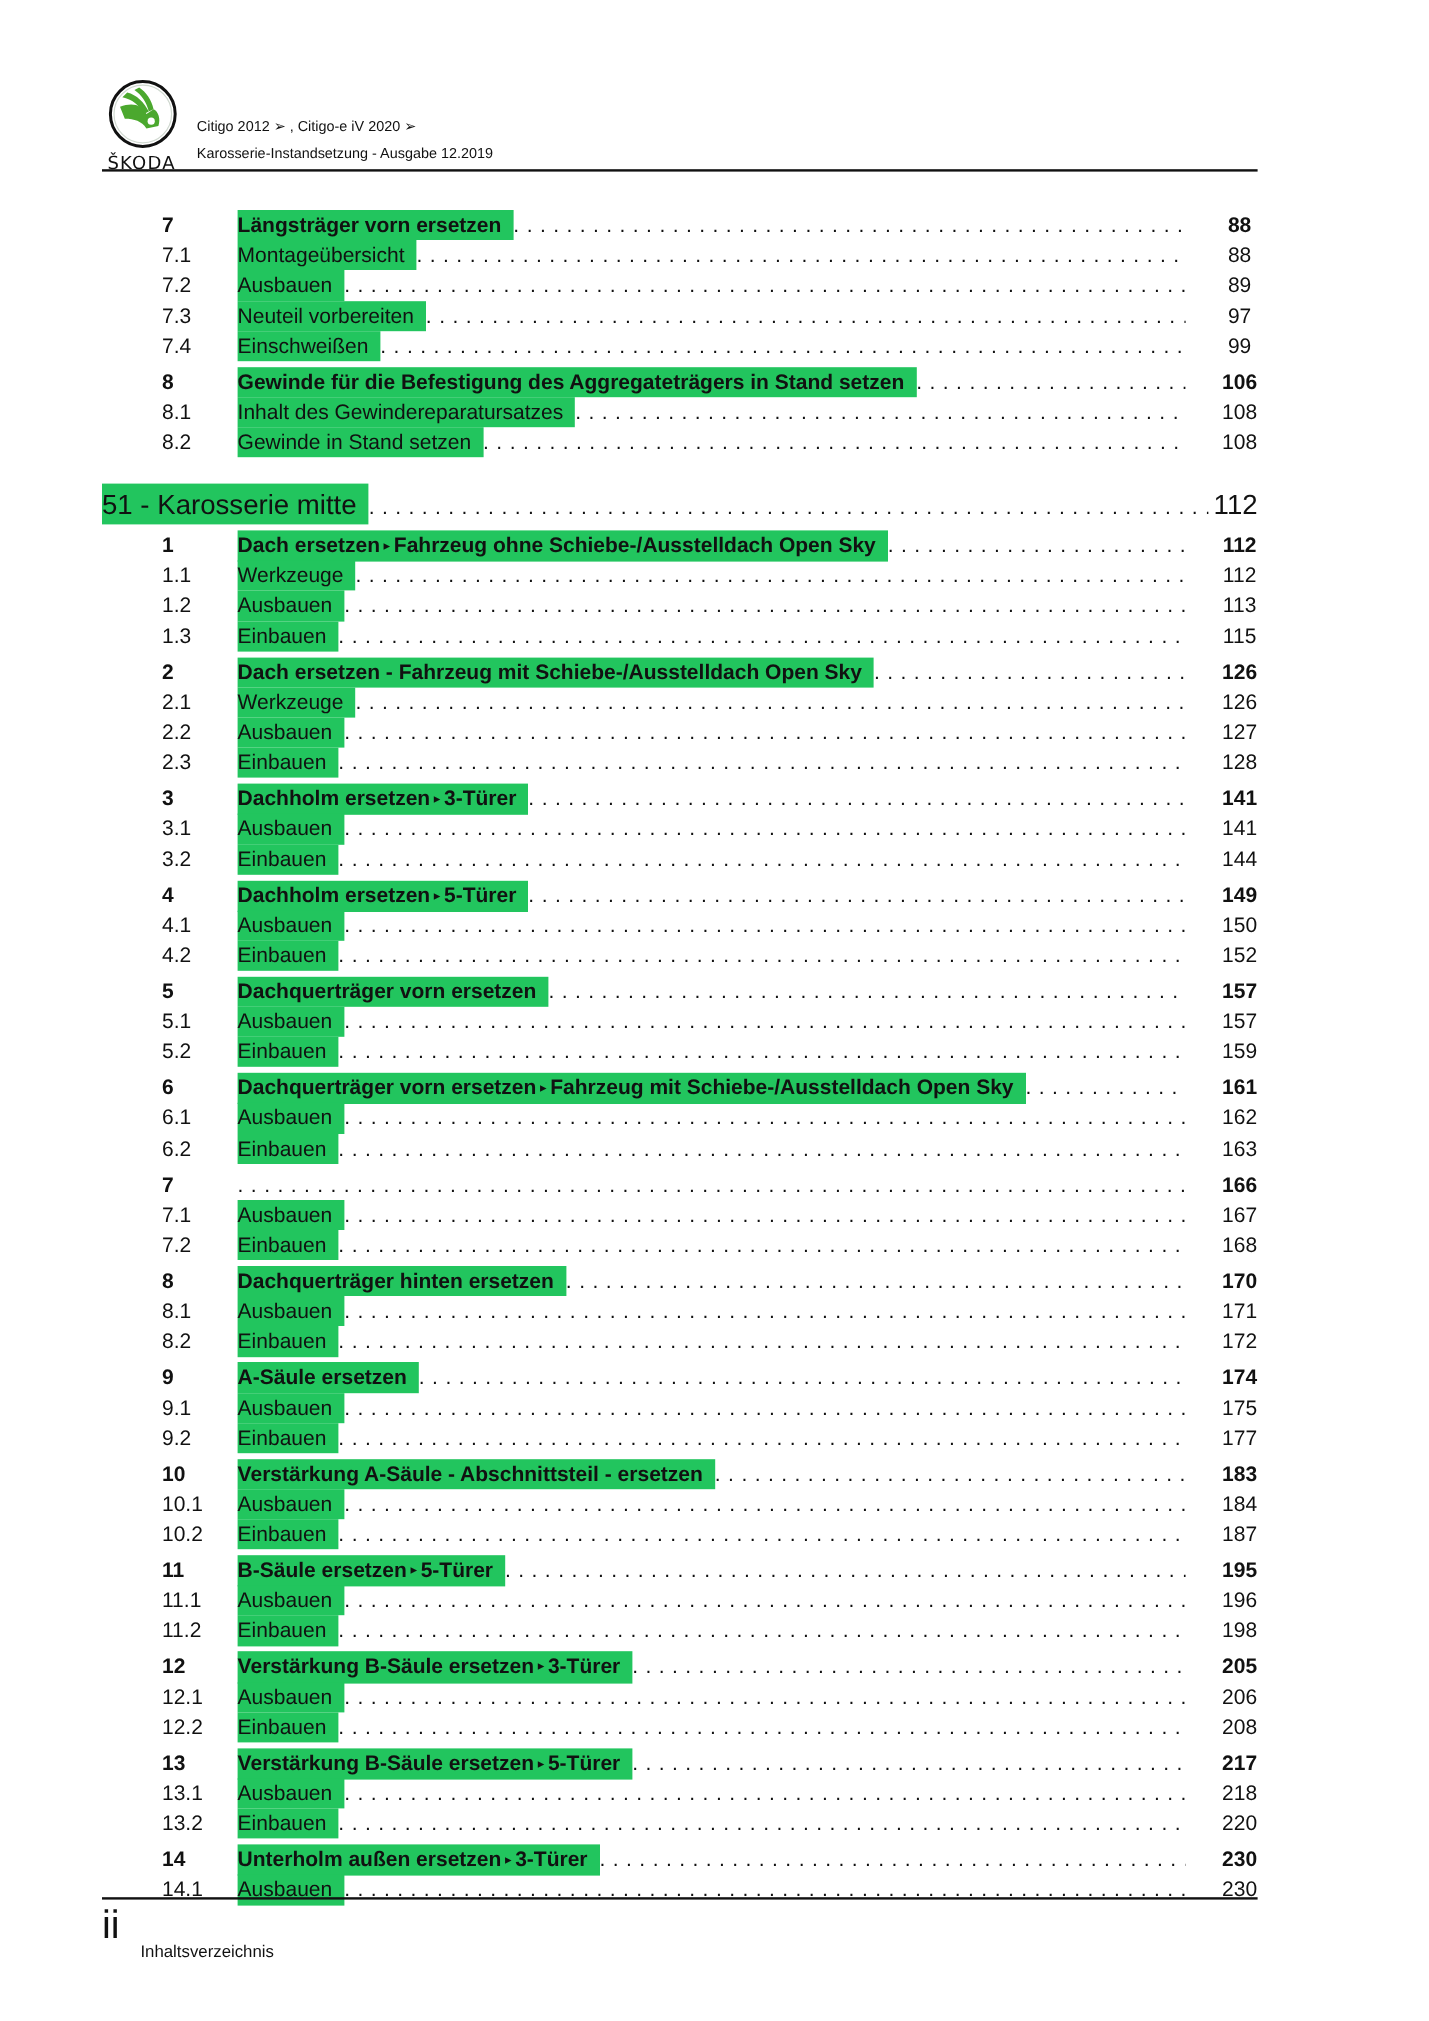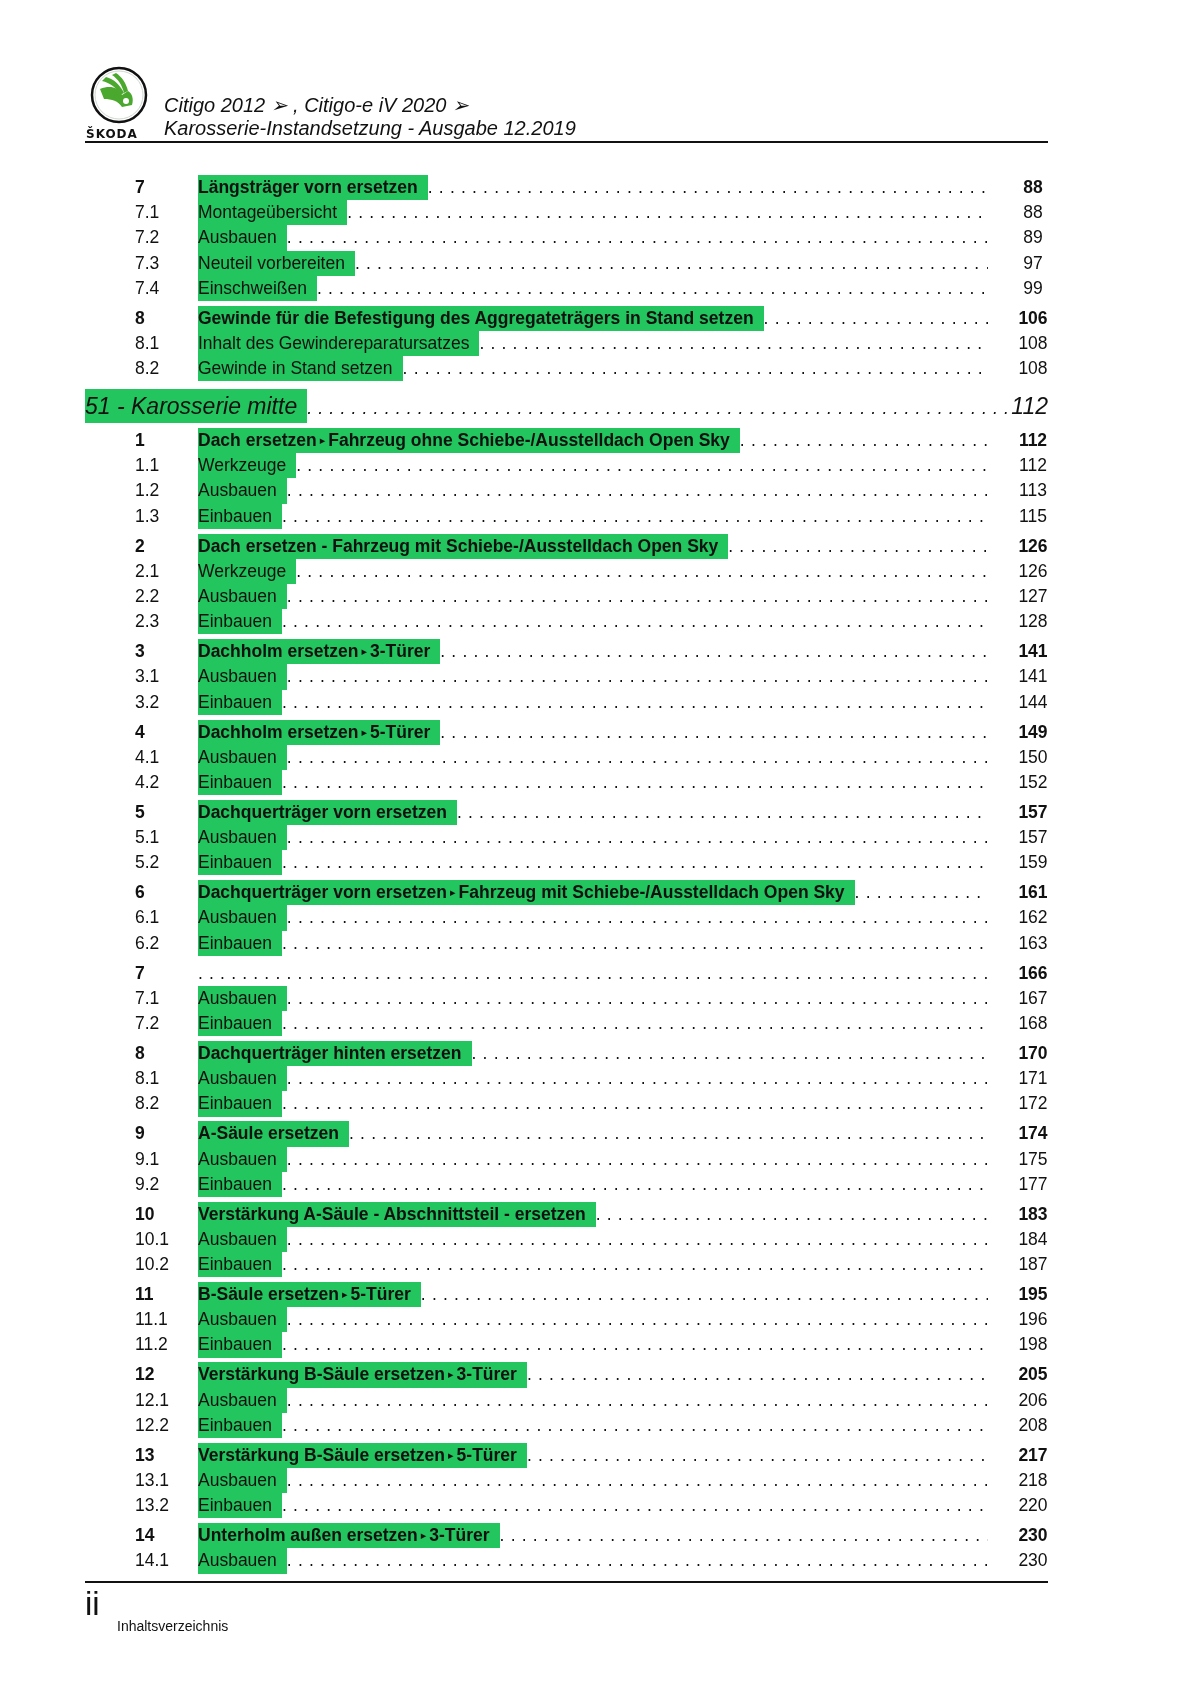--- a/index.html
+++ b/index.html
@@ -1,34 +1,34 @@
 <!DOCTYPE html>
 <html><head>
 <meta charset="utf-8">
 <style>
   html, body { margin: 0; padding: 0; background: #ffffff; }
   body { width: 1191px; height: 1684px; position: relative; overflow: hidden;
          font-family: "Liberation Sans", sans-serif; color: #111; }
   .logo { position: absolute; left: 88px; top: 65px; width: 62px; height: 80px; }
   .logo svg { display: block; }
-  .brand { position: absolute; left: 86px; top: 127px; width: 64px; 
-           font-family: "DejaVu Sans", sans-serif; font-weight: bold; font-size: 12px;
+  .brand { position: absolute; left: 86px; top: 127px; width: 64px; text-align: center;
+           font-family: "DejaVu Sans", sans-serif; font-weight: normal; font-size: 15px;
            letter-spacing: 1px; color: #111; }
-  .hdr1, .hdr2 { position: absolute; left: 164px; font-size: 20px; line-height: 22px; white-space: nowrap; font-style: italic; }
+  .hdr1, .hdr2 { position: absolute; left: 164px; font-size: 12px; line-height: 22px; white-space: nowrap; }
   .hdr1 { top: 94px; }
   .hdr2 { top: 117px; }
   .rule { position: absolute; left: 85px; width: 963px; height: 2px; background: #111; }
   .rule.top { top: 141px; }
   .rule.bottom { top: 1581px; }
 
   .toc { position: absolute; left: 85px; top: 175px; width: 963px; }
   .row { position: relative; height: 25.2px; line-height: 25.2px; font-size: 17.5px; white-space: nowrap; }
   .row.main { margin-top: 4.8px; font-weight: bold; }
   .row.first { margin-top: 0; }
-  .row.chapter { height: 34px; line-height: 34px; font-size: 23px; margin-top: 8px; margin-bottom: 3px; font-weight: normal; font-style: italic; }
+  .row.chapter { height: 34px; line-height: 34px; font-size: 23px; margin-top: 22px; margin-bottom: 3px; font-weight: normal; }
   .num { position: absolute; left: 50px; }
   .ttl { position: absolute; left: 113px; right: 0; display: flex; align-items: baseline; }
   .chapter .ttl { left: 0; }
   .ttl .t { flex: 0 0 auto; padding-right: 10px; background: #22c55e; }
   .ttl .leader { flex: 1 1 auto; overflow: hidden; font-weight: normal; letter-spacing: 6.2px; color: #111;
                  margin-right: 30px; }
   .chapter .ttl .leader { margin-right: 4px; font-size: 17.5px; }
   .ttl .pg { flex: 0 0 auto; min-width: 30px; text-align: center; }
   .arrow { font-size: 11px; display: inline-block; vertical-align: 2px; margin: 0 3px; font-weight: normal; }
 

